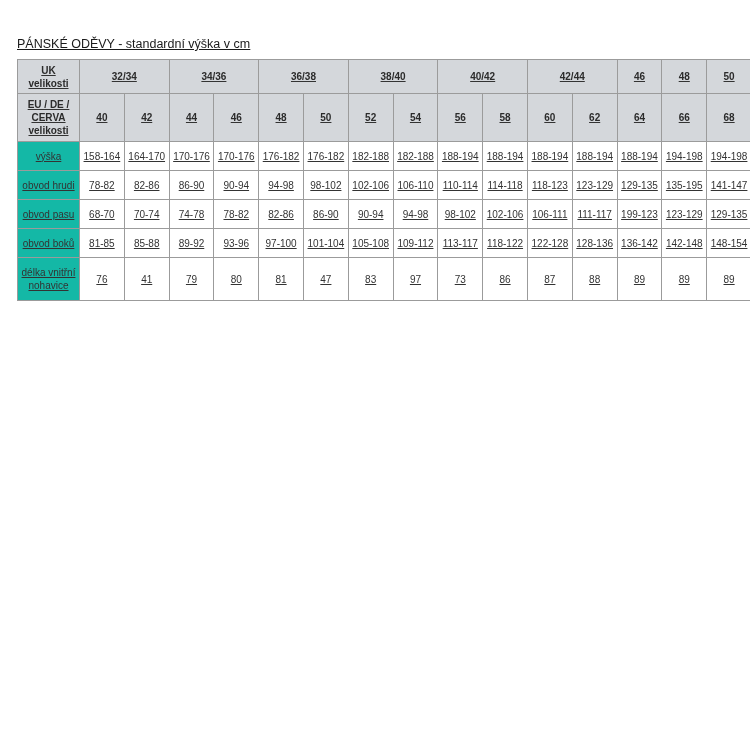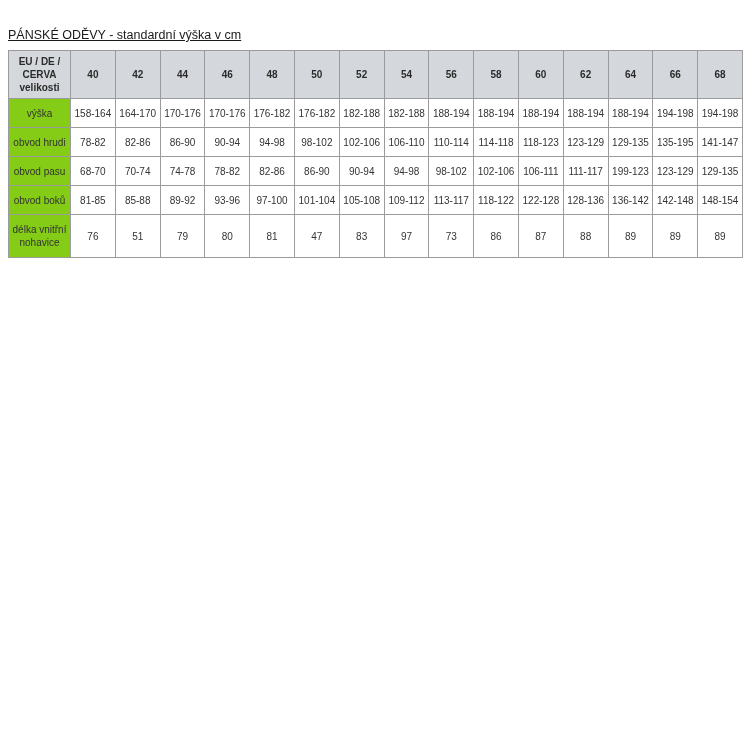--- a/index.html
+++ b/index.html
@@ -6,21 +6,22 @@
   html, body {
     margin: 0;
     padding: 0;
     width: 750px;
     height: 750px;
     background: #ffffff;
     font-family: "Liberation Sans", sans-serif;
     color: #333333;
   }
   .page {
-    padding: 8px;
+    padding: 17px;
+    text-decoration: underline;
   }
   .page-title {
     margin: 20px 0 8px 0;
     font-size: 12.5px;
     font-weight: normal;
     color: #1a1a1a;
     text-decoration: underline;
   }
   table.size-table {
     border-collapse: collapse;
@@ -54,21 +55,21 @@
     padding-left: 6px;
     padding-right: 3px;
   }
   tr.data-row { height: 29px; }
   tr.data-row.dr-last { height: 43px; }
   tr.data-row td {
     background: #ffffff;
     font-weight: normal;
   }
   tr.data-row td.label-cell {
-    background: #84cc16;
+    background: #14b8a6;
     color: #333333;
   }
 </style>
 </head>
 <body>
 
 <div class="page">
   <h1 class="page-title">PÁNSKÉ ODĚVY - standardní výška v cm</h1>
 
   <table class="size-table">
@@ -84,20 +85,32 @@
         <col>
         <col>
         <col>
         <col>
         <col>
         <col>
         <col>
         <col>
       </colgroup>
     <tbody>
+        <tr class="header-row hr0">
+          <th class="label-cell">UK velikosti</th>
+          <th colspan="2">32/34</th>
+          <th colspan="2">34/36</th>
+          <th colspan="2">36/38</th>
+          <th colspan="2">38/40</th>
+          <th colspan="2">40/42</th>
+          <th colspan="2">42/44</th>
+          <th>46</th>
+          <th>48</th>
+          <th>50</th>
+        </tr>
         <tr class="header-row hr2">
           <th class="label-cell">EU / DE / CERVA velikosti</th>
           <th>40</th>
           <th>42</th>
           <th>44</th>
           <th>46</th>
           <th>48</th>
           <th>50</th>
           <th>52</th>
           <th>54</th>
@@ -177,21 +190,21 @@
           <td>118-122</td>
           <td>122-128</td>
           <td>128-136</td>
           <td>136-142</td>
           <td>142-148</td>
           <td>148-154</td>
         </tr>
         <tr class="data-row dr-last">
           <td class="label-cell">délka vnitřní nohavice</td>
           <td>76</td>
-          <td>51</td>
+          <td>41</td>
           <td>79</td>
           <td>80</td>
           <td>81</td>
           <td>47</td>
           <td>83</td>
           <td>97</td>
           <td>73</td>
           <td>86</td>
           <td>87</td>
           <td>88</td>

